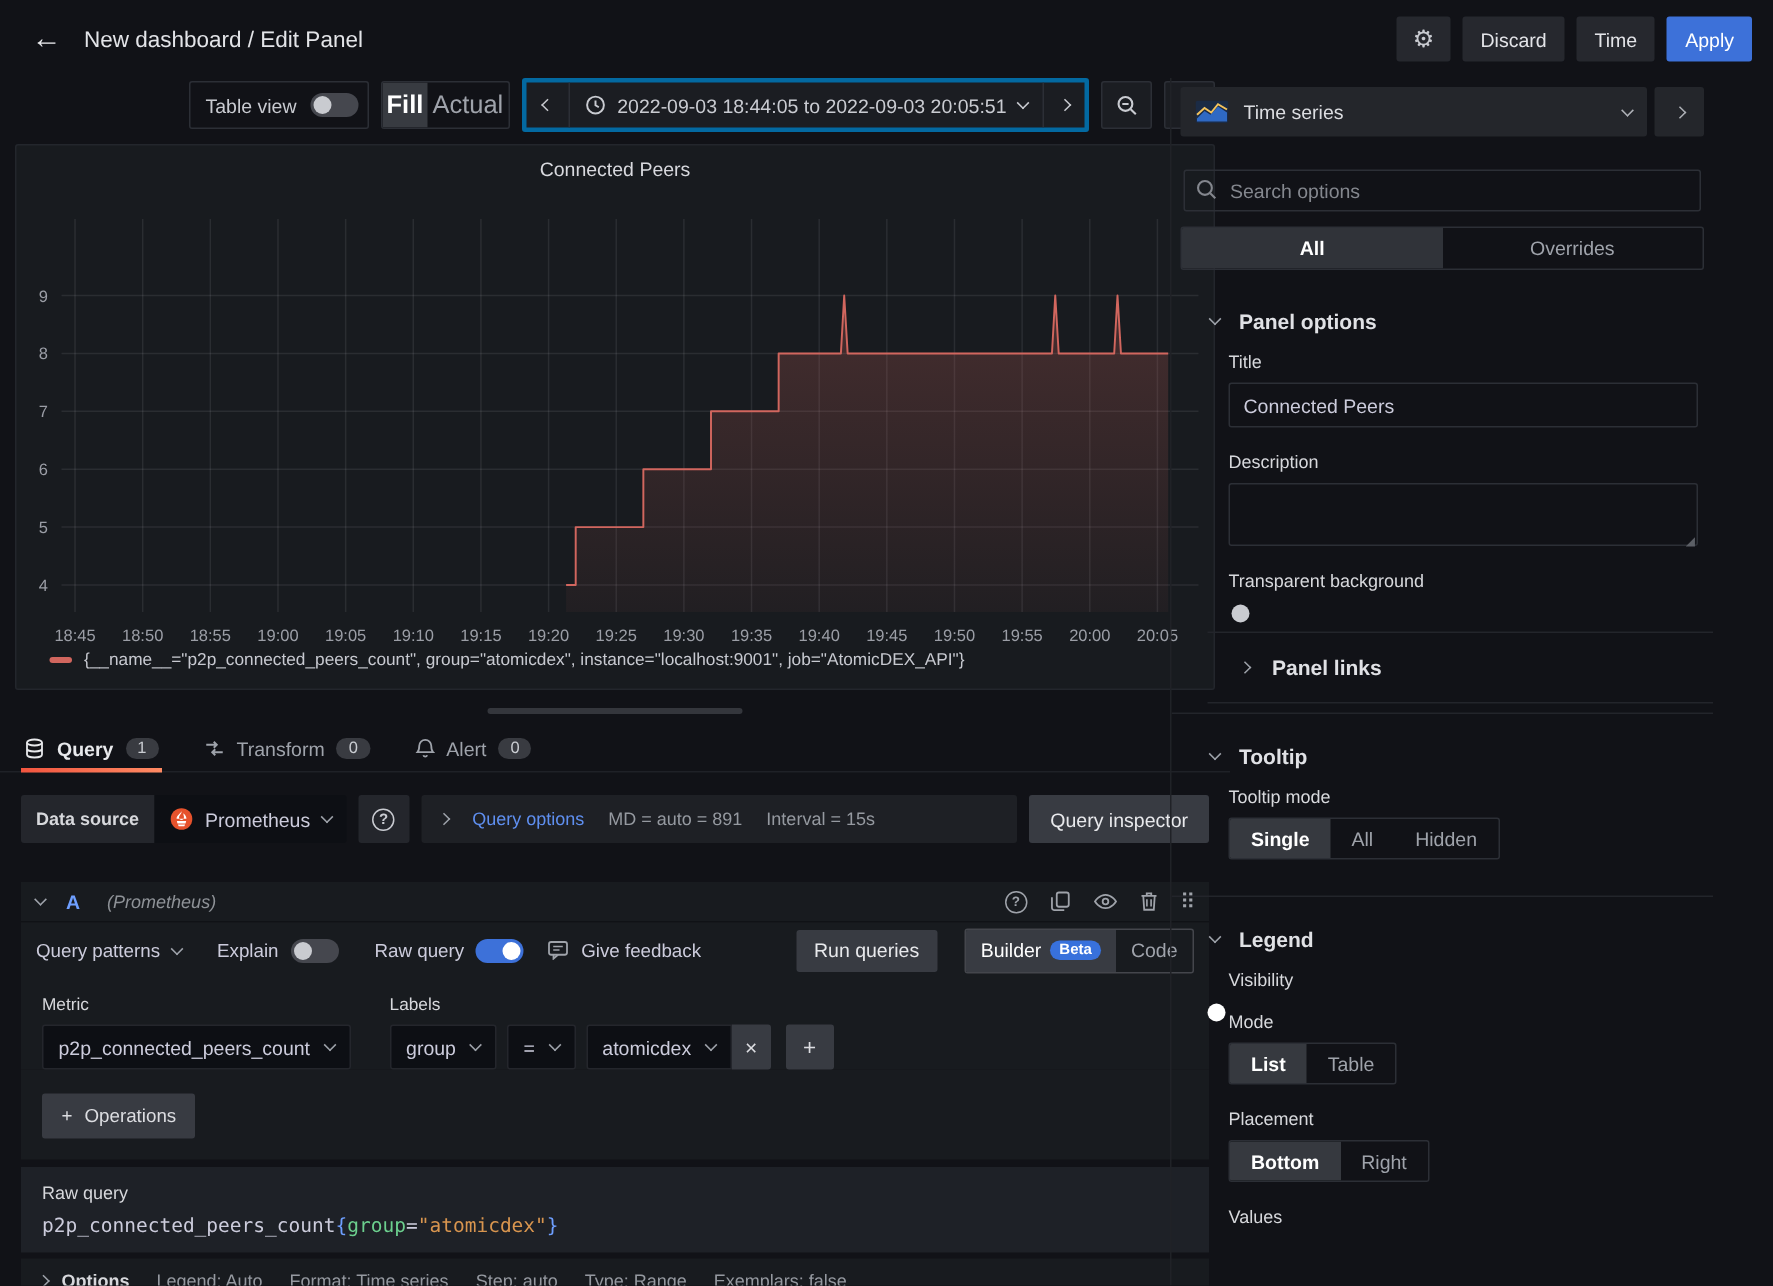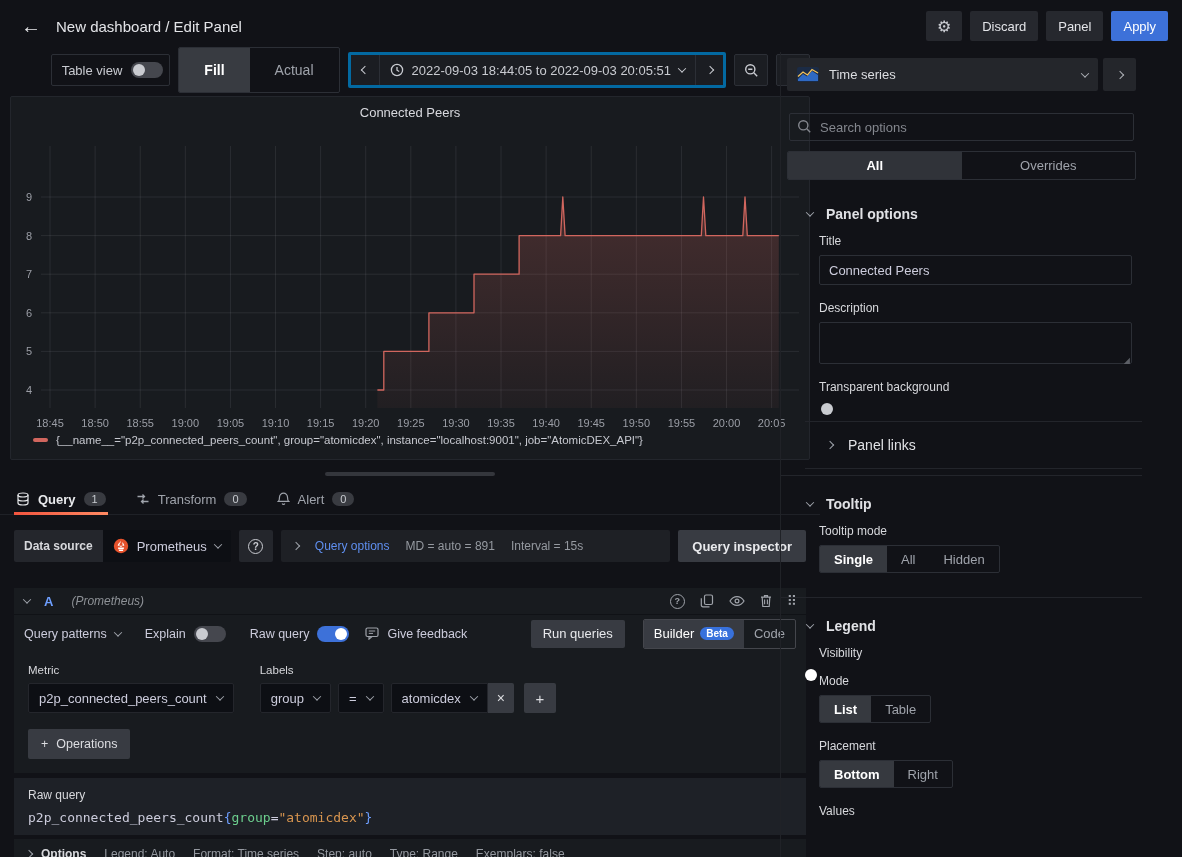--- a/index.html
+++ b/index.html
@@ -23,21 +23,21 @@
 .toggle::after{content:"";position:absolute;width:12px;height:12px;border-radius:50%;background:#c9cbd0;top:2px;left:2px}
 .toggle.on{background:#3d71d9}
 .toggle.on::after{left:auto;right:2px;background:#fff}
 .circq{width:15px;height:15px;border:1.3px solid currentColor;border-radius:50%;display:inline-flex;align-items:center;justify-content:center;font-size:10px;font-weight:700;flex:none}
 .badge{background:#393b41;color:#c9ccd1;border-radius:9px;padding:1px 8px;font-size:11px;font-weight:400}
 
 #main{position:absolute;left:0;top:52px;width:820px;height:805px}
 #tool-row{height:36px;display:flex;align-items:center;justify-content:flex-end;gap:8px;padding-right:10px}
 .chip{display:inline-flex;align-items:center;gap:9px;height:32px;padding:0 6px 0 10px;border:1px solid #2c2f36;border-radius:2px;color:#c9cbd1}
 .seg{display:inline-flex;border:1px solid #2c2f36;border-radius:2px;overflow:hidden}
-.seg>div{height:44px;display:flex;align-items:center;justify-content:center;padding:0 25px;color:#9fa3ab;font-size:14px;cursor:pointer;white-space:nowrap}
+.seg>div{height:30px;display:flex;align-items:center;justify-content:center;padding:0 3px;color:#9fa3ab;font-size:17px;cursor:pointer;white-space:nowrap}
 .seg>div.on{background:#383b41;color:#fff;font-weight:700}
 .tgroup{display:inline-flex;border:3px solid #0369a1;border-radius:2px;overflow:hidden;background:#1b1d22}
 .tgroup>div{height:30px;display:flex;align-items:center;justify-content:center;color:#c9cbd1;cursor:pointer}
 .tgroup .nav{width:28px;border-left:1px solid #2c2f36}
 .tgroup .nav:first-child{border-left:none}
 .timebtn{gap:8px;padding:0 10px;font-weight:500;border-left:1px solid #2c2f36}
 .sqbtn{width:34px;height:32px;border:1px solid #2c2f36;border-radius:2px;background:#1b1d22;display:inline-flex;align-items:center;justify-content:center;color:#c9cbd1;cursor:pointer}
 
 #panel{position:absolute;left:10px;top:44px;width:800px;height:364px;background:#181b1f;border:1px solid #23262c;border-radius:2px}
 #panel h1{font-size:13px;font-weight:500;color:#d8d9de;text-align:center;padding-top:8px}
@@ -54,21 +54,21 @@
 .tab.on .tlabel{font-weight:700}
 .tab.on::after{content:"";position:absolute;left:-2px;right:-2px;bottom:-1px;height:3px;background:linear-gradient(90deg,#f2553f,#ff8a63)}
 
 #ds-row{position:absolute;left:14px;top:478px;width:792px;height:32px;display:flex;align-items:center}
 .ds-label{height:32px;display:flex;align-items:center;padding:0 10px;background:#24262c;border-radius:2px 0 0 2px;font-size:12px;font-weight:700;color:#d7d8dc}
 .ds-pick{height:32px;display:flex;align-items:center;gap:8px;padding:0 10px;background:#0d0f14;border-radius:0 2px 2px 0;cursor:pointer}
 .infob{width:34px;height:32px;background:#24262c;border-radius:2px;margin-left:8px;display:flex;align-items:center;justify-content:center;color:#c9cbd1;cursor:pointer}
 .qo-bar{flex:1;height:32px;background:#1e2025;border-radius:2px;margin-left:8px;display:flex;align-items:center;gap:16px;padding:0 12px;color:#9599a0}
 .qo-link{color:#5f8ff0;font-size:12px;font-weight:500}
 .qo-stat{font-size:12px}
-.qi-btn{height:32px;margin-left:8px;background:#383b42;border-radius:2px;display:flex;align-items:center;padding:0 14px;font-weight:700;color:#e8e9ec;cursor:pointer}
+.qi-btn{height:32px;margin-left:8px;background:#383b42;border-radius:2px;display:flex;align-items:center;padding:0 14px;font-weight:400;color:#e8e9ec;cursor:pointer}
 
 #qcard{position:absolute;left:14px;top:536px;width:792px}
 .qhead{height:27px;background:#181b1f;display:flex;align-items:center;gap:10px;padding:0 10px;border-bottom:1px solid #101216}
 .refid{color:#6e9fff;font-weight:700;font-size:13px;margin-left:4px}
 .dshint{color:#8e9297;font-style:italic;font-size:12px;margin-left:8px}
 .qh-icons{margin-left:auto;display:flex;align-items:center;gap:15px;color:#9fa3aa}
 .qh-icons>*{cursor:pointer}
 .qtool{height:37px;background:#181b1f;display:flex;align-items:center;gap:10px;padding:0 10px}
 .qt-item{display:flex;align-items:center;gap:8px;color:#ccccdc;font-size:12.5px}
 .runq{height:28px;margin-left:auto;background:#383b42;border-radius:2px;display:flex;align-items:center;padding:0 12px;font-weight:500;color:#e8e9ec;cursor:pointer}
@@ -105,41 +105,41 @@
 .ftabs>div.on{background:#303339;color:#fff;font-weight:700}
 .sec-head{display:flex;align-items:center;gap:13px;padding:26px 0 12px 26px;font-size:14px;font-weight:700;color:#e0e1e5}
 .sec-head .chev{color:#9fa3ab}
 .sec-body{padding:0 10px 6px 38px}
 .sflabel{font-size:12px;font-weight:500;color:#d7d8dc;margin:12px 0 7px}
 .inp{width:100%;height:30px;background:#111217;border:1px solid #2c2f36;border-radius:2px;color:#ccccdc;font-size:13px;padding:0 9px;font-family:inherit}
 .txa{width:100%;height:42px;background:#111217;border:1px solid #2c2f36;border-radius:2px;position:relative}
 .txa::after{content:"◢";position:absolute;right:1px;bottom:-2px;font-size:8px;color:#5c5f66}
 .hr{height:1px;background:#23252b;margin-left:24px}
 .hr.full{margin-left:0}
-.collapse-row{display:flex;align-items:center;gap:15px;padding:15px 0 15px 46px;font-size:14px;font-weight:400;color:#e0e1e5;cursor:pointer}
+.collapse-row{display:flex;align-items:center;gap:15px;padding:15px 0 15px 46px;font-size:14px;font-weight:700;color:#e0e1e5;cursor:pointer}
 .collapse-row .chev{color:#9fa3ab}
 .sseg{display:inline-flex;border:1px solid #2c2f36;border-radius:2px;overflow:hidden}
 .sseg>div{height:26px;display:flex;align-items:center;justify-content:center;padding:0 14px;color:#9fa3ab;font-size:13px;cursor:pointer}
 .sseg>div.on{background:#36393f;color:#fff;font-weight:700}
 .icon-sm{flex:none}
 </style>
 </head>
 <body>
 
 <div id="topbar">
   <div class="backbtn">
       <span>←</span>
     </div>
   <div class="apptitle">New dashboard / Edit Panel</div>
   <div class="tb-right">
     <button class="btn iconbtn">
         <span class="gear">⚙</span>
       </button>
     <button class="btn">Discard</button>
-    <button class="btn">Panel</button>
+    <button class="btn">Time</button>
     <button class="btn primary">Apply</button>
   </div>
 </div>
 
 <div id="main">
   <div id="tool-row">
     <div class="chip">
       <span>Table view</span>
       <span class="toggle"></span>
     </div>

